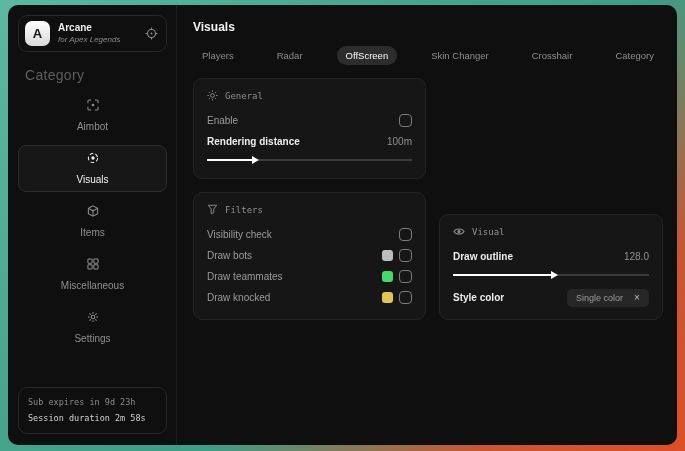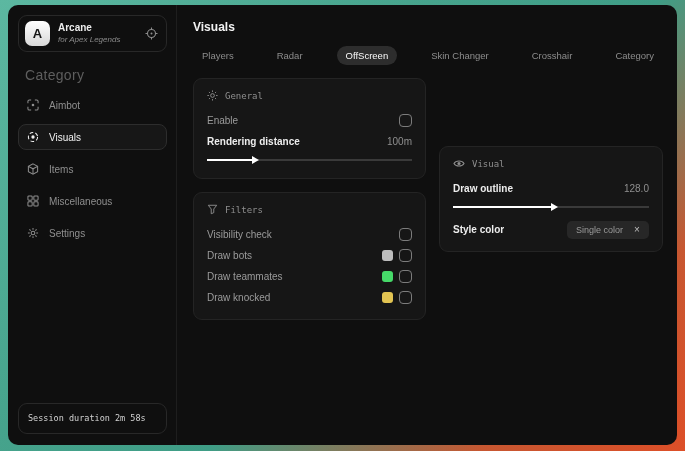--- a/index.html
+++ b/index.html
@@ -14,33 +14,33 @@
   }
   
   .sidebar{width:169px;flex:none;border-right:1px solid #1e1e1e;padding:10px 9px 11px 10px;display:flex;flex-direction:column;box-sizing:border-box;}
   .sb-header{border:1px solid #282828;border-radius:9px;padding:5px 8px 5px 6px;display:flex;align-items:center;gap:8px;}
   .logo{width:25px;height:25px;border-radius:7px;background:linear-gradient(180deg,#ffffff,#d8d8d8);color:#141414;font-weight:bold;font-size:13px;display:grid;place-items:center;flex:none;}
   .sb-titles{display:flex;flex-direction:column;line-height:1.25;}
   .sb-title{font-size:10px;font-weight:bold;color:#ececec;}
   .sb-sub{font-size:8px;color:#8a8a8a;font-style:italic;}
   .scope-btn{margin-left:auto;color:#8d8d8d;display:flex;}
   .category{font-size:14px;color:#5e5e5e;margin:15px 0 9px 7px;letter-spacing:.3px;}
-  .nav-item{display:flex;align-items:center;gap:10px;padding:6px 8px;border-radius:8px;color:#8f8f8f;font-size:10px;margin-bottom:6px;border:1px solid transparent;cursor:pointer;}
+  .nav-item{display:flex;align-items:center;gap:10px;padding:6px 8px;border-radius:8px;color:#8f8f8f;font-size:10px;margin-bottom:6px;border:1px solid transparent;cursor:pointer;flex-direction:column;}
   .nav-item.active{background:#171717;border-color:#2d2d2d;color:#f2f2f2;}
   .nav-item svg{flex:none;}
   .sb-status{margin-top:auto;border:1px solid #282828;border-radius:9px;padding:7px 9px;font-family:"DejaVu Sans Mono",monospace;font-size:8.5px;line-height:1.8;}
   .status-line1{color:#8a8a8a;}
   .status-line2{color:#d2d2d2;}
   
   .main{flex:1;padding:15px 16px;box-sizing:border-box;}
   .main-title{font-size:12px;font-weight:bold;color:#f2f2f2;}
   .tabs{display:flex;align-items:center;gap:25px;margin-top:12px;}
   .tab{font-size:9.5px;color:#8d8d8d;padding:4px 9px;border-radius:11px;cursor:pointer;white-space:nowrap;}
   .tab.active{background:#2d2d2d;color:#fafafa;}
-  .content{display:flex;gap:13px;margin-top:13px;align-items:center;}
+  .content{display:flex;gap:13px;margin-top:13px;align-items:flex-end;}
   .col-left{width:233px;flex:none;display:flex;flex-direction:column;gap:13px;}
   .col-right{flex:1;}
   .card{background:#161616;border:1px solid #242424;border-radius:9px;padding:11px 13px;box-sizing:border-box;}
   .card-head{display:flex;align-items:center;gap:7px;font-family:"DejaVu Sans Mono",monospace;font-size:9px;color:#8f8f8f;margin-bottom:9px;}
   .row{display:flex;align-items:center;justify-content:space-between;min-height:21px;gap:36px;}
   .lbl{font-size:10px;color:#9b9b9b;}
   .lbl.strong{color:#ededed;font-weight:bold;}
   .val{font-size:10px;color:#8f8f8f;}
   .row-right{display:flex;align-items:center;gap:6px;}
   .checkbox{width:13px;height:13px;border:1.5px solid #7c7c7c;border-radius:4px;box-sizing:border-box;cursor:pointer;}
@@ -137,20 +137,21 @@
           <line x1="2.6" y1="2.6" x2="4" y2="4"></line>
             <line x1="9" y1="9" x2="10.4" y2="10.4"></line>
           <line x1="10.4" y1="2.6" x2="9" y2="4"></line>
             <line x1="4" y1="9" x2="2.6" y2="10.4"></line>
         </svg>
       </span>
       <span>Settings</span>
     </div>
 
     <div class="sb-status">
+      <div class="status-line1">Sub expires in 9d 23h</div>
       <div class="status-line2">Session duration 2m 58s</div>
     </div>
   </div>
 
   <div class="main">
     <div class="main-title">Visuals</div>
 
     <div class="tabs">
       <div class="tab">Players</div>
       <div class="tab">Radar</div>

